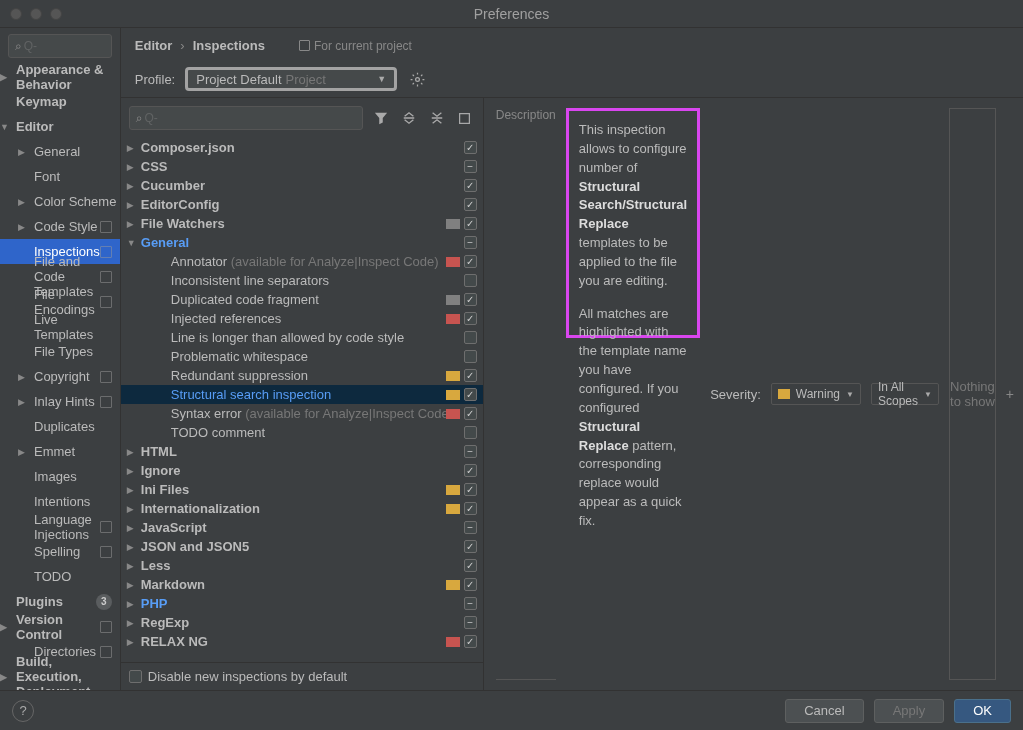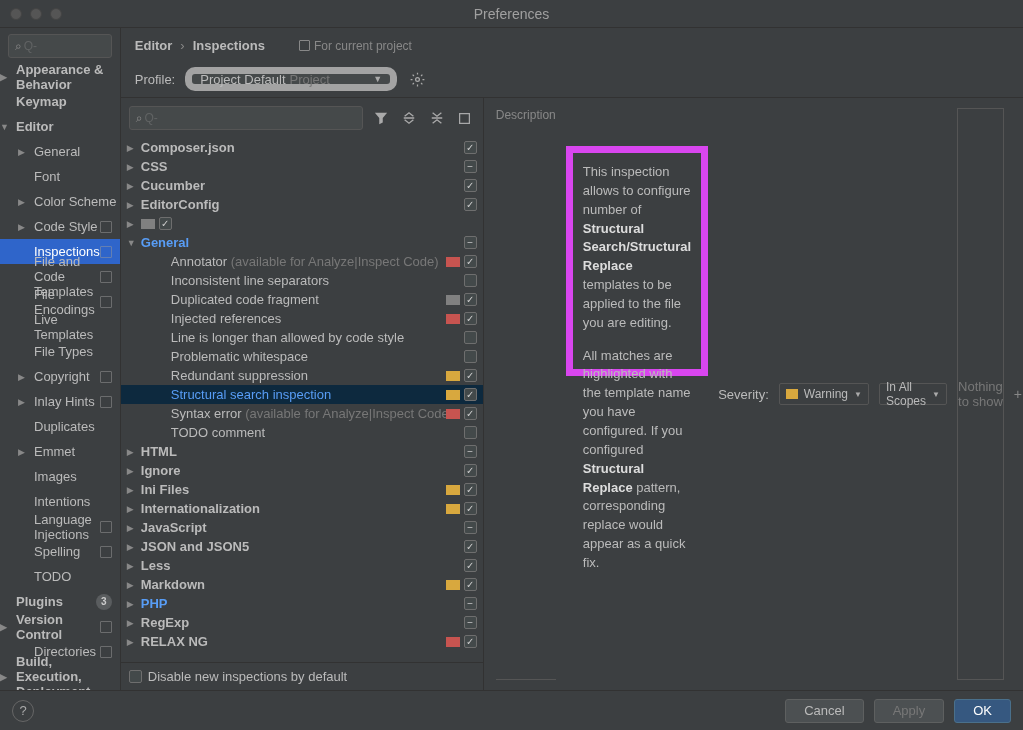--- a/index.html
+++ b/index.html
@@ -144,22 +144,22 @@
 .profile-row {
   display: flex;
   align-items: center;
   gap: 10px;
 }
 .profile-label { color: #bbbbbb; }
 .profile-select {
   width: 212px;
   height: 24px;
   background: #45494a;
-  border: 7px solid #a3a3a3;
-  border-radius: 10px;
+  border: 3px solid #a3a3a3;
+  border-radius: 4px;
   display: flex;
   align-items: center;
   padding: 0 8px;
   color: #bbbbbb;
   position: relative;
 }
 .profile-select .dim { color: #777; margin-left: 4px; }
 .profile-select .chev { position: absolute; right: 8px; font-size: 9px; color: #aaa; }
 .gear-btn {
   width: 20px; height: 20px;
@@ -258,26 +258,25 @@
   gap: 10px;
   overflow: hidden;
 }
 .section-head {
   color: #888;
   font-size: 12px;
   border-bottom: 1px solid #555;
   padding-bottom: 2px;
 }
 .desc-box {
-  border: 7px solid #d946ef;
+  border: 3px solid #d946ef;
   padding: 10px;
   color: #bbbbbb;
   line-height: 1.45;
   height: 230px;
-  margin-top: 38px;
 }
 .desc-box b { color: #ddd; }
 .sev-row {
   display: flex;
   align-items: center;
   gap: 10px;
 }
 .sev-select, .scope-select {
   height: 22px;
   border: 1px solid #555;
@@ -541,20 +540,21 @@
               <span class="chk checked"></span>
             </div>
             <div class="insp-row bold">
               <span class="arrow">▶</span>
               <span class="label">EditorConfig</span>
               <span class="sev" style="background: transparent;"></span>
               <span class="chk checked"></span>
             </div>
             <div class="insp-row bold">
               <span class="arrow">▶</span>
+              <span class="label">File Watchers</span>
               <span class="sev gray"></span>
               <span class="chk checked"></span>
             </div>
             <div class="insp-row bold blue">
               <span class="arrow">▼</span>
               <span class="label">General</span>
               <span class="sev" style="background: transparent;"></span>
               <span class="chk mixed"></span>
             </div>
             <div class="insp-row child">

